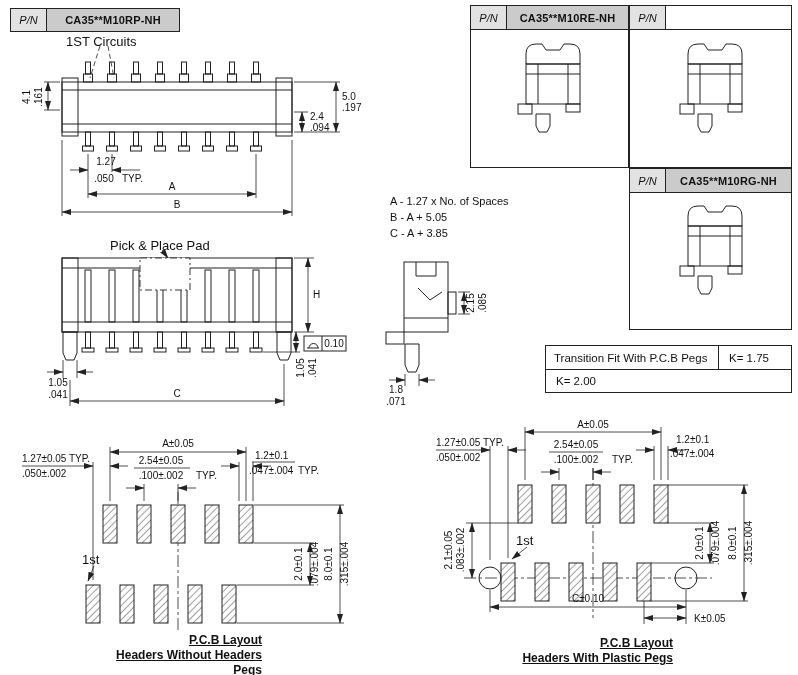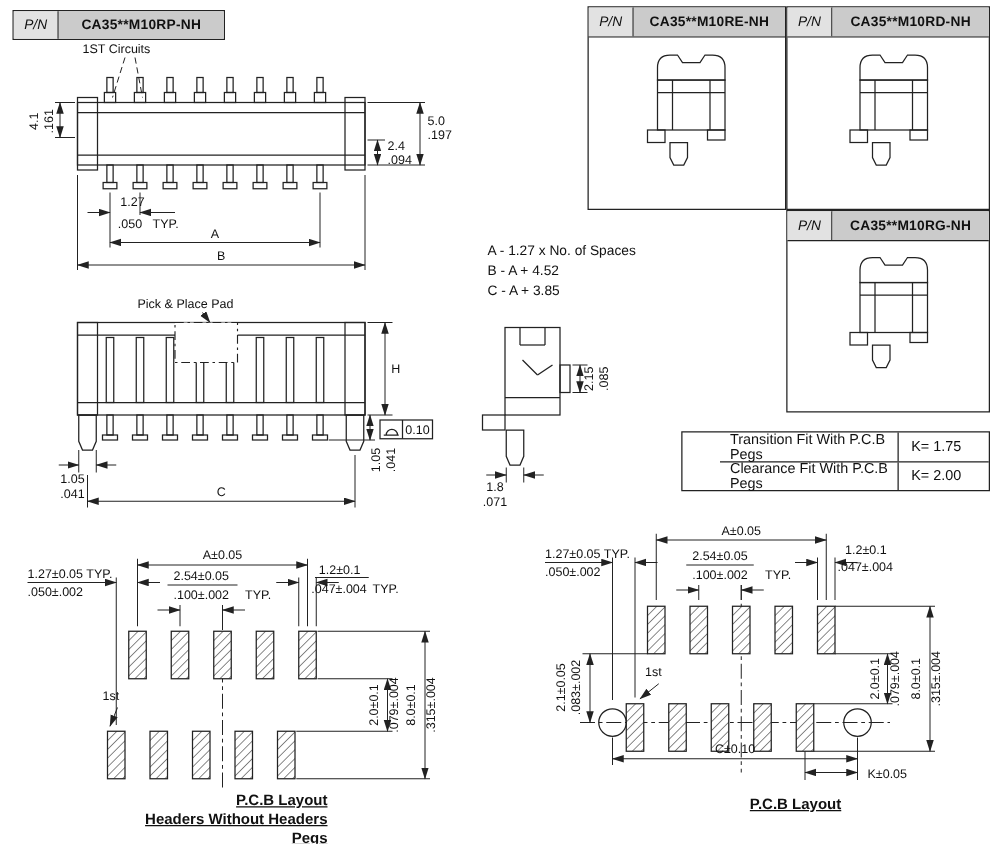--- a/index.html
+++ b/index.html
@@ -14,26 +14,26 @@
              display:flex; align-items:center; justify-content:center;font-style:italic; }
   .part-cell { flex:1; background:#cbcbcb; font-weight:bold;
                display:flex; align-items:center; justify-content:center; letter-spacing:.2px; }
 
   .part-box { border:1px solid #222; background:transparent; }
   .part-header { display:flex; height:24px; border-bottom:1px solid #222; font-size:11px; }
   .part-header .pn-cell { width:36px; }
 
   
   .fit-table { border:1px solid #222; font-size:11.5px; background:#fff; }
-  .fit-row { display:flex; height:23px;margin-left:30px; }
+  .fit-row { display:flex; height:23px; }
   .fit-row + .fit-row { border-top:1px solid #222; }
   .fit-label { flex:1; border-right:1px solid #222; display:flex; align-items:center; padding-left:8px; }
   .fit-value { width:72px; display:flex; align-items:center; padding-left:10px; }
 
-  .ann { font-size:10px; white-space:nowrap; }
+  .ann { font-size:13px; white-space:nowrap; }
   .notes { font-size:11px; line-height:16px; white-space:nowrap; }
   .pcb-title { text-align:right; font-size:12px; font-weight:bold; line-height:15px; }
   .pcb-title div { text-decoration:underline; }
 
   
   svg text { font-family:"Liberation Sans", sans-serif; font-size:10px; fill:#111; }
   .ln   { stroke:#222; fill:none; stroke-width:1; }
   .lnw  { stroke:#222; fill:#fff; stroke-width:1; }
   .dim  { stroke:#222; fill:none; stroke-width:0.8; }
   .dash { stroke:#222; fill:none; stroke-width:0.8; stroke-dasharray:5 3; }
@@ -378,53 +378,52 @@
 <div class="abs part-box" style="left:470px;top:5px;width:159px;height:163px">
   <div class="part-header">
     <div class="pn-cell">P/N</div>
     <div class="part-cell">CA35**M10RE-NH</div>
   </div>
 </div>
 
 <div class="abs part-box" style="left:629px;top:5px;width:163px;height:163px">
   <div class="part-header">
     <div class="pn-cell">P/N</div>
-    <div class="part-cell">CA35**M10RD-NH</div>
   </div>
 </div>
 
 <div class="abs part-box" style="left:629px;top:168px;width:163px;height:162px">
   <div class="part-header">
     <div class="pn-cell">P/N</div>
     <div class="part-cell">CA35**M10RG-NH</div>
   </div>
 </div>
 
 <div class="abs fit-table" style="left:545px;top:345px;width:247px">
   <div class="fit-row">
     <div class="fit-label">Transition Fit With P.C.B Pegs</div>
     <div class="fit-value">K= 1.75</div>
   </div>
   <div class="fit-row">
-    <div class="fit-label">Clearance Fit With P.C.B Pegs</div>
     <div class="fit-value">K= 2.00</div>
   </div>
 </div>
 
 <div class="abs ann" style="left:66px;top:34px">1ST Circuits</div>
 <div class="abs ann" style="left:110px;top:238px">Pick &amp; Place Pad</div>
 <div class="abs ann" style="left:82px;top:552px">1st</div>
 <div class="abs ann" style="left:516px;top:533px">1st</div>
 
 <div class="abs notes" style="left:390px;top:193px">
   <div>A - 1.27 x No. of Spaces</div>
-  <div>B - A + 4.52</div>
+  <div>B - A + 5.05</div>
   <div>C - A + 3.85</div>
 </div>
 
 <div class="abs pcb-title" style="left:92px;top:633px;width:170px">
   <div>P.C.B Layout</div>
   <div>Headers Without Headers Pegs</div>
 </div>
 
 <div class="abs pcb-title" style="left:503px;top:636px;width:170px">
   <div>P.C.B Layout</div>
+  <div>Headers With Plastic Pegs</div>
 </div>
 
 </body></html>

